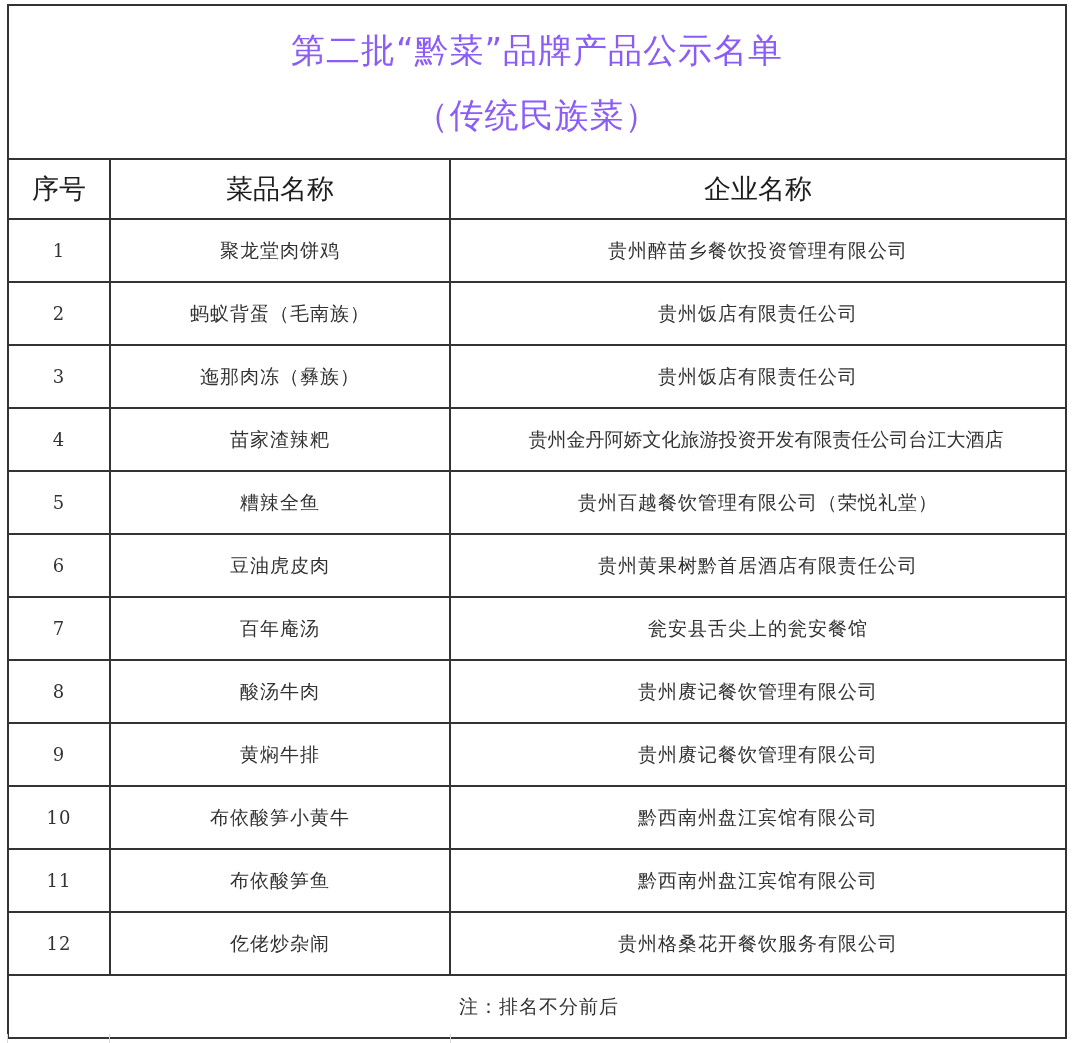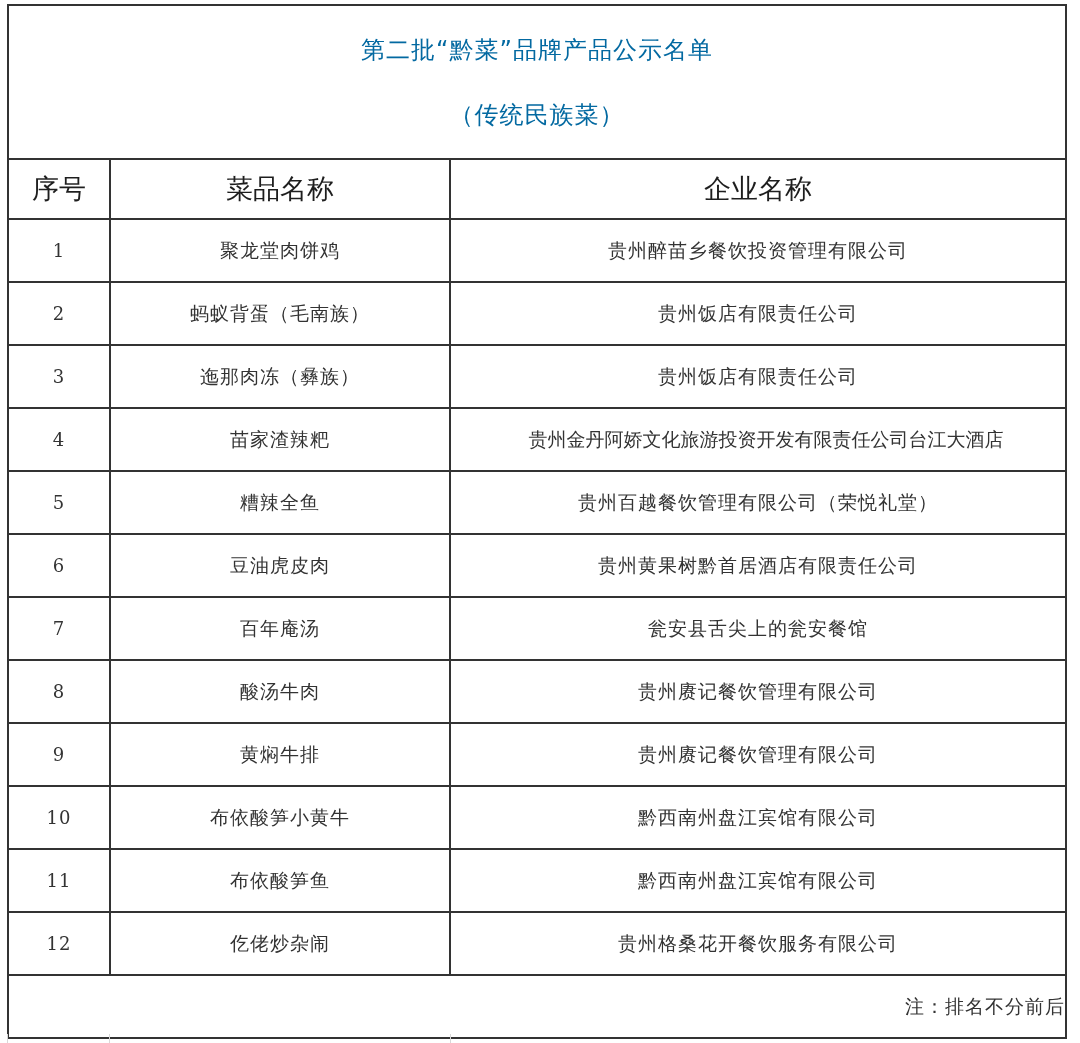--- a/index.html
+++ b/index.html
@@ -11,21 +11,21 @@
   .sheet {
     position: absolute; left: 7px; top: 4px; width: 1060px;
     border: 2px solid #333333; border-bottom: none;
     box-sizing: border-box;
   }
   .title-block {
     height: 152px;
     border-bottom: 2px solid #333333;
     display: flex; flex-direction: column; align-items: center; justify-content: center;
     font-family: "DejaVu Sans", "Liberation Sans", sans-serif;
-    font-size: 24px; line-height: 46px; color: #0369a1; letter-spacing: 1px;
+    font-size: 34px; line-height: 46px; color: #8b5cf6; letter-spacing: 1px;
   }
   .title-block .t2 { margin-top: 19px; }
   table { border-collapse: collapse; width: 100%; table-layout: fixed; }
   col.c1 { width: 101px; }
   col.c2 { width: 340px; }
   col.c3 { width: auto; }
   th, td {
     border: 2px solid #333333;
     text-align: center; vertical-align: middle;
     padding: 0;
@@ -37,21 +37,21 @@
     height: 58px;
     font-family: "DejaVu Sans", "Liberation Sans", sans-serif;
     font-weight: normal; font-size: 27px; color: #1e1e1e;
   }
   td {
     height: 61px;
     font-size: 19px; color: #333333; letter-spacing: 1px;
   }
   td.num { font-family: "DejaVu Serif", "Liberation Serif", serif; font-size: 18px; }
   td.note {
-    text-align: right; padding-left: 4px; height: 61px;
+    text-align: center; padding-left: 4px; height: 61px;
     font-family: "DejaVu Sans", "Liberation Sans", sans-serif; font-size: 19px;
   }
   .below {
     position: absolute; left: 7px; top: 1034px; width: 1060px; height: 9px;
     border-left: 1px solid #d8d8d8;
   }
   .below .g1 { position: absolute; left: 101px; top: 0; width: 1px; height: 9px; background: #d8d8d8; }
   .below .g2 { position: absolute; left: 442px; top: 0; width: 1px; height: 9px; background: #d8d8d8; }
 </style>
 </head>

